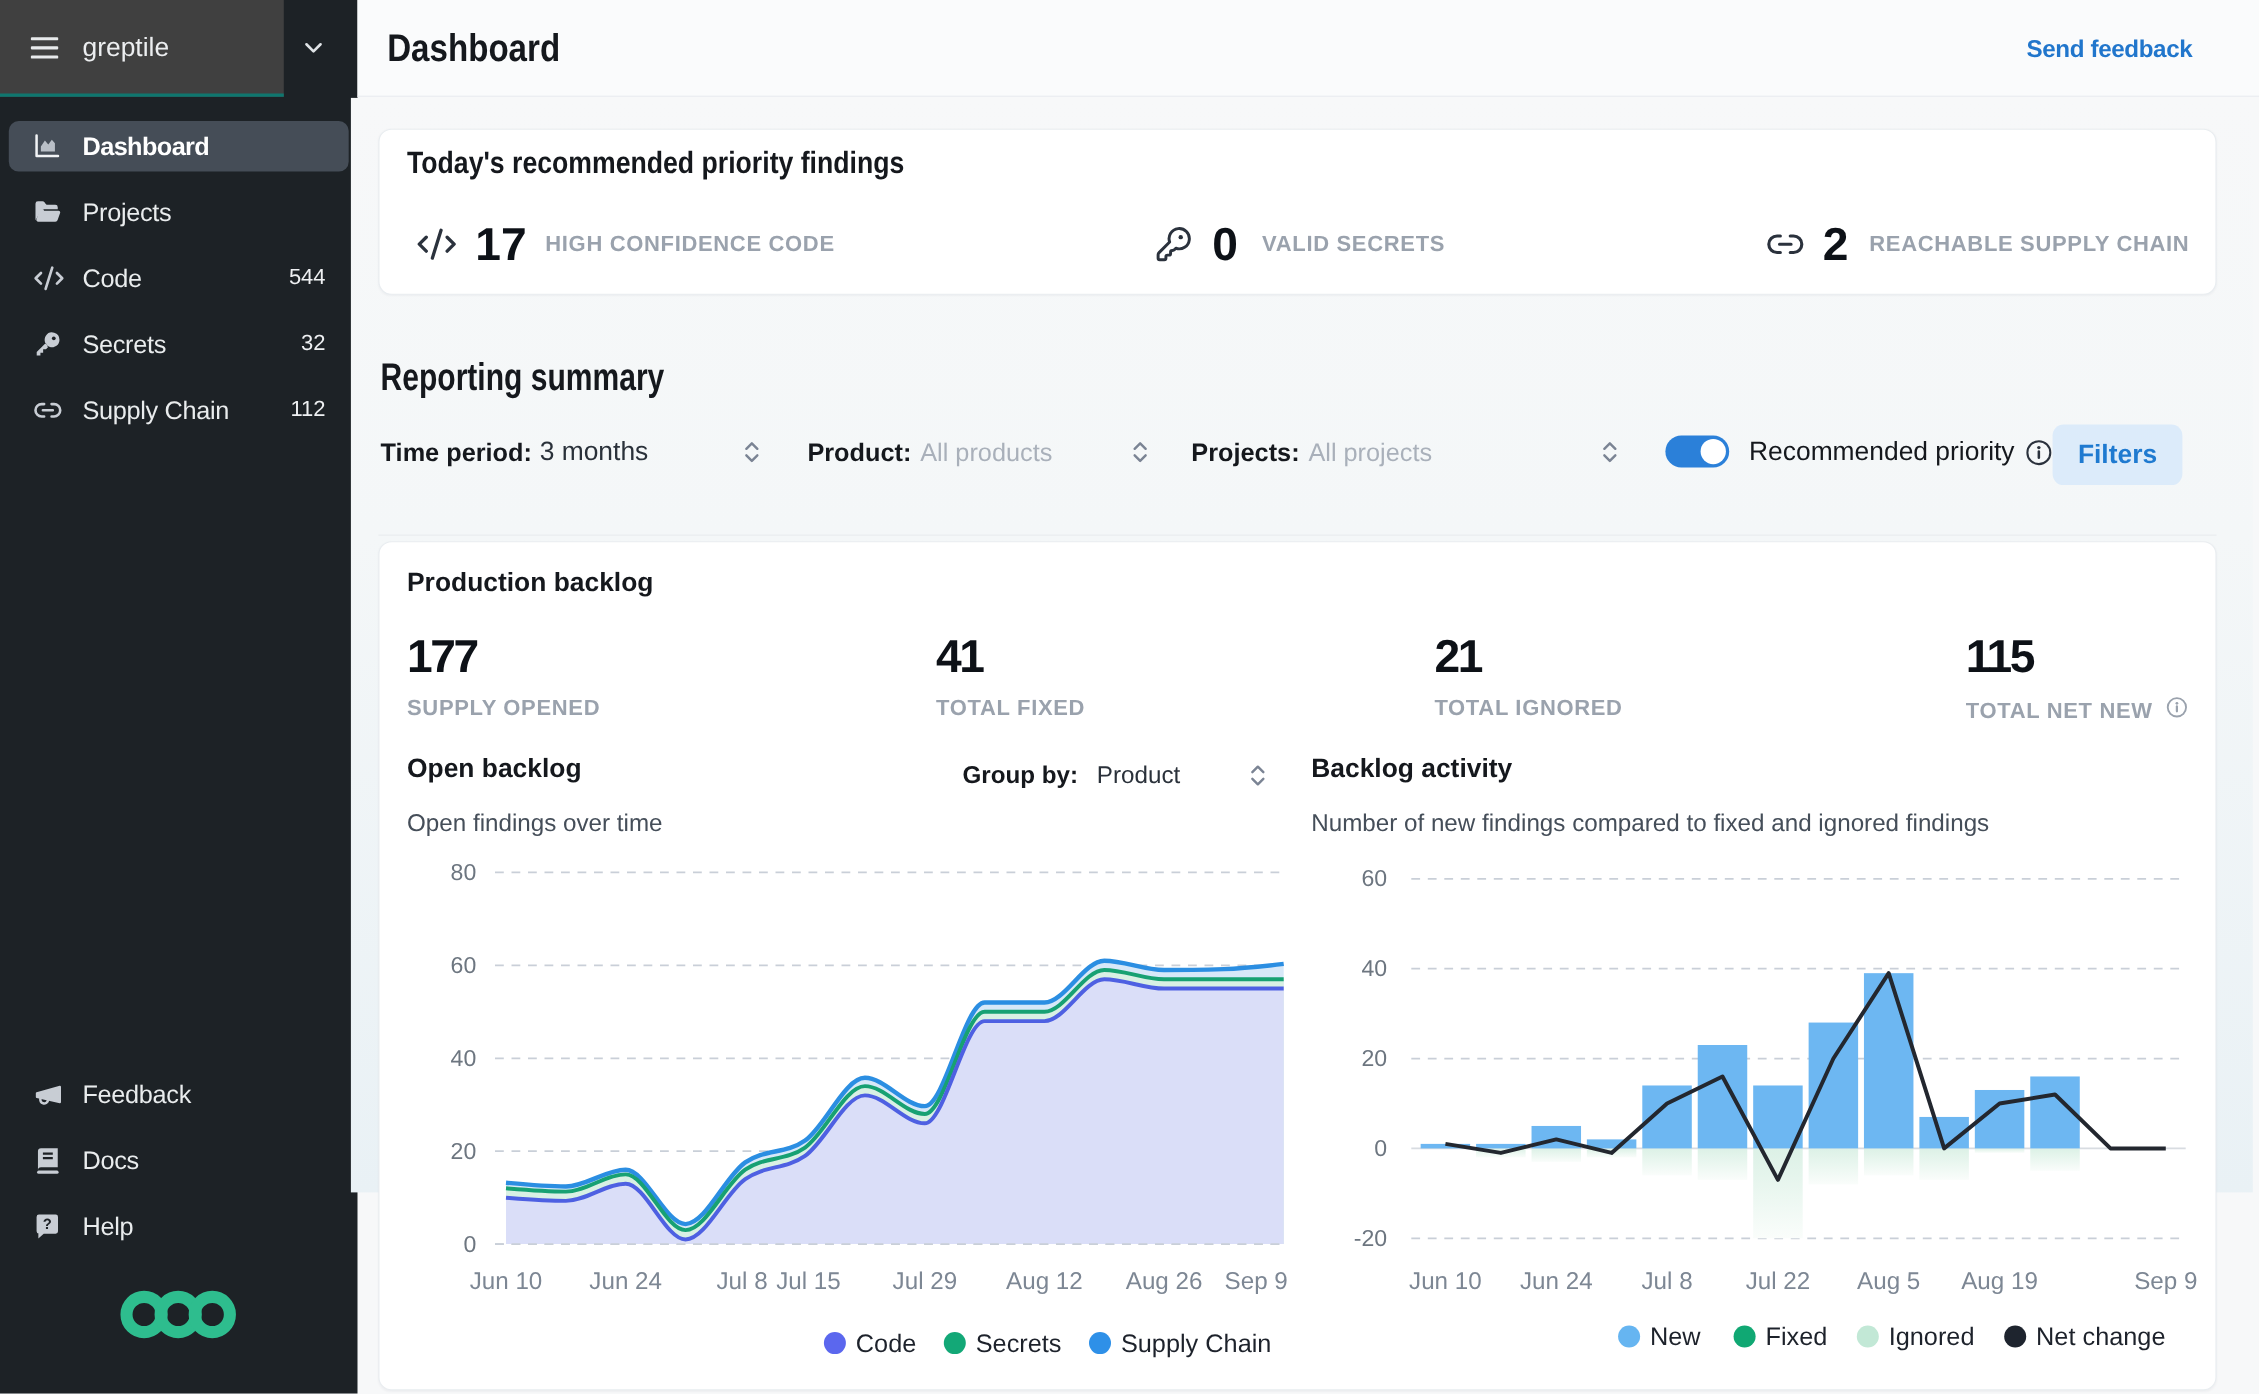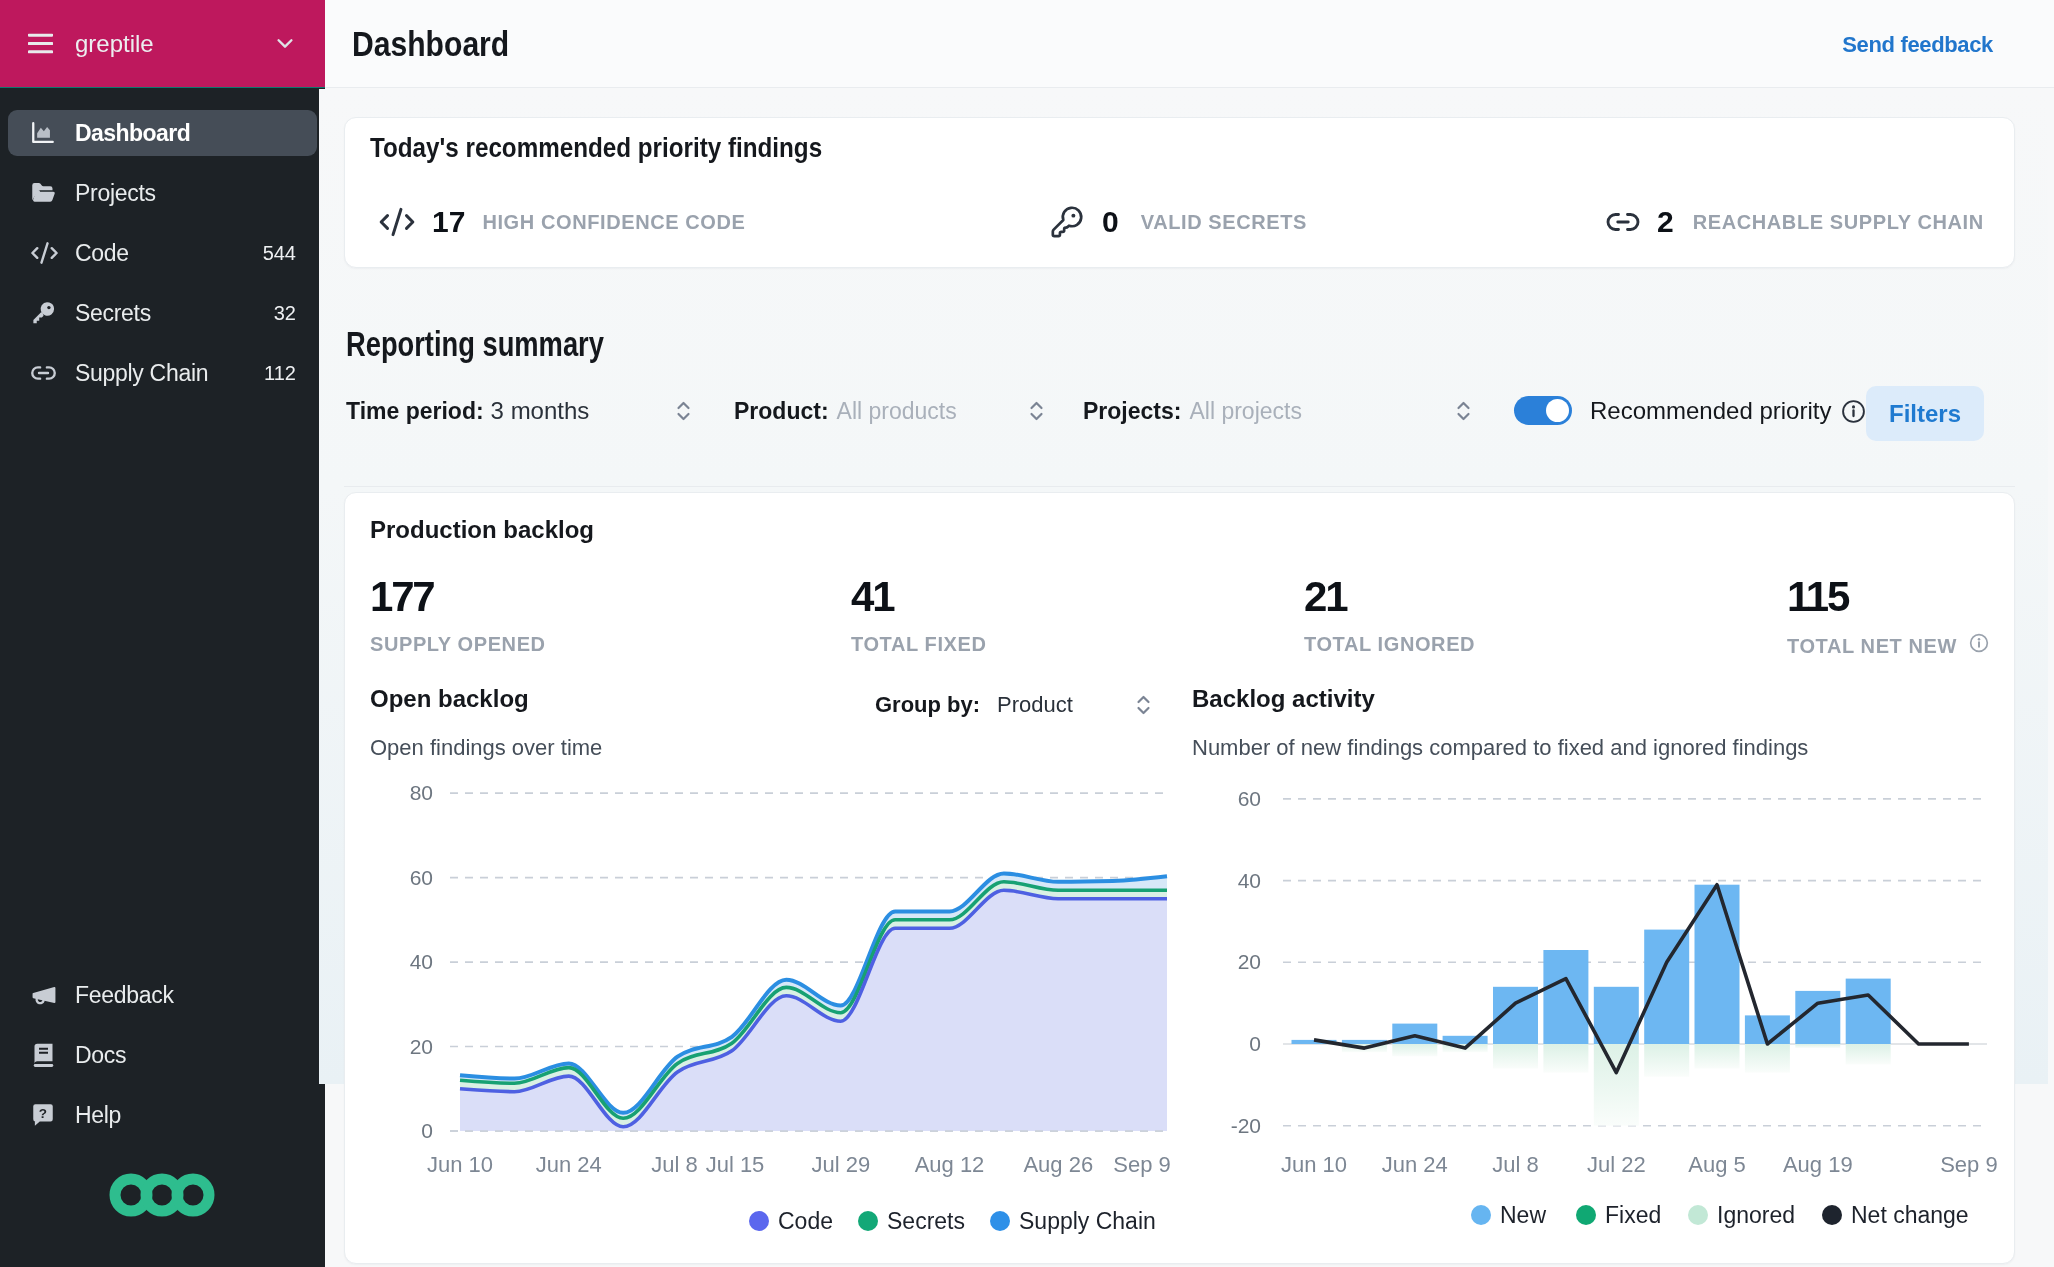--- a/index.html
+++ b/index.html
@@ -1,21 +1,21 @@
 <!DOCTYPE html>
 <html><head><meta charset="utf-8">
 <style>
 * { margin:0; padding:0; box-sizing:border-box; }
 html,body { width:2054px; height:1267px; overflow:hidden; }
 body { font-family:"Liberation Sans", sans-serif; position:relative; background:#f7f8f9; }
 .abs { position:absolute; }
 
 
 #sidebar { position:absolute; left:0; top:0; width:325px; height:1267px; background:#1d2226; }
-#sbtop { position:absolute; left:0; top:0; width:325px; height:88px; background:#be185d; border-bottom:1px solid #0f766e; }
+#sbtop { position:absolute; left:0; top:0; width:258px; height:88px; background:#404040; border-bottom:3px solid #0f766e; }
 #sbtop .ham { position:absolute; left:28px; top:33px; }
 #sbtop .name { position:absolute; left:75px; top:30px; font-size:24px; color:#eceef0; }
 #sbtop .chev { position:absolute; left:274px; top:32px; }
 .nav { position:absolute; left:8px; width:309px; height:46px; border-radius:9px; }
 .nav .ic { position:absolute; left:22px; top:50%; transform:translateY(-50%); display:flex; }
 .nav .lb { position:absolute; left:67px; top:50%; transform:translateY(-50%); font-size:23px; letter-spacing:-.3px; color:#e9eced; }
 .nav .bd { position:absolute; right:21px; top:50%; transform:translateY(-50%); font-size:20px; color:#eef0f2; }
 .nav.active { background:#454d57; }
 .nav.active .lb { color:#ffffff; font-weight:bold; letter-spacing:-.55px; }
 
@@ -25,21 +25,21 @@
 #topbar .sf { position:absolute; right:61px; top:32px; font-size:22px; letter-spacing:-.35px; font-weight:bold; color:#2176cc; }
 
 
 #main { position:absolute; left:319px; top:89px; width:1729px; height:995px;
   background:linear-gradient(180deg,#f7f8f9 0%,#f4f7f8 40%,#e9f1f5 100%); }
 .card { position:absolute; left:25px; width:1671px; background:#ffffff; border:1px solid #e9edf0; border-radius:12px;
   box-shadow:0 1px 2px rgba(16,24,40,.04); }
 #card1 { top:28px; height:151px; }
 #card1 h2 { position:absolute; left:25px; top:14px; font-size:28px; color:#15181d; transform:scaleX(.865); transform-origin:left center; white-space:nowrap; }
 .stat { position:absolute; top:85px; height:38px; display:flex; align-items:center; }
-.stat .num { font-size:30px; font-weight:bold; color:#0d1117; }
+.stat .num { font-size:42px; font-weight:bold; color:#0d1117; }
 .stat .lab { font-size:20px; font-weight:bold; color:#9aa2ad; letter-spacing:.6px; }
 
 #rephead { position:absolute; left:27px; top:235px; font-size:35px; font-weight:bold; color:#15181d; transform:scaleX(.78); transform-origin:left center; white-space:nowrap; }
 .frow { position:absolute; top:307px; height:30px; display:flex; align-items:center;text-align:center; }
 .fl { font-size:23px; font-weight:bold; color:#15181d; }
 .fv { font-size:24px; color:#2a313a; }
 .fp { font-size:23px; color:#a9b0ba; }
 #toggle { position:absolute; left:1195px; top:307px; width:58px; height:29px; background:#2b80d9; border-radius:15px; }
 #toggle .knob { position:absolute; right:3px; top:3px; width:23px; height:23px; background:#fff; border-radius:50%; }
 #filters { position:absolute; left:1547px; top:297px; width:118px; height:55px; background:#dcebfa; border-radius:10px;

